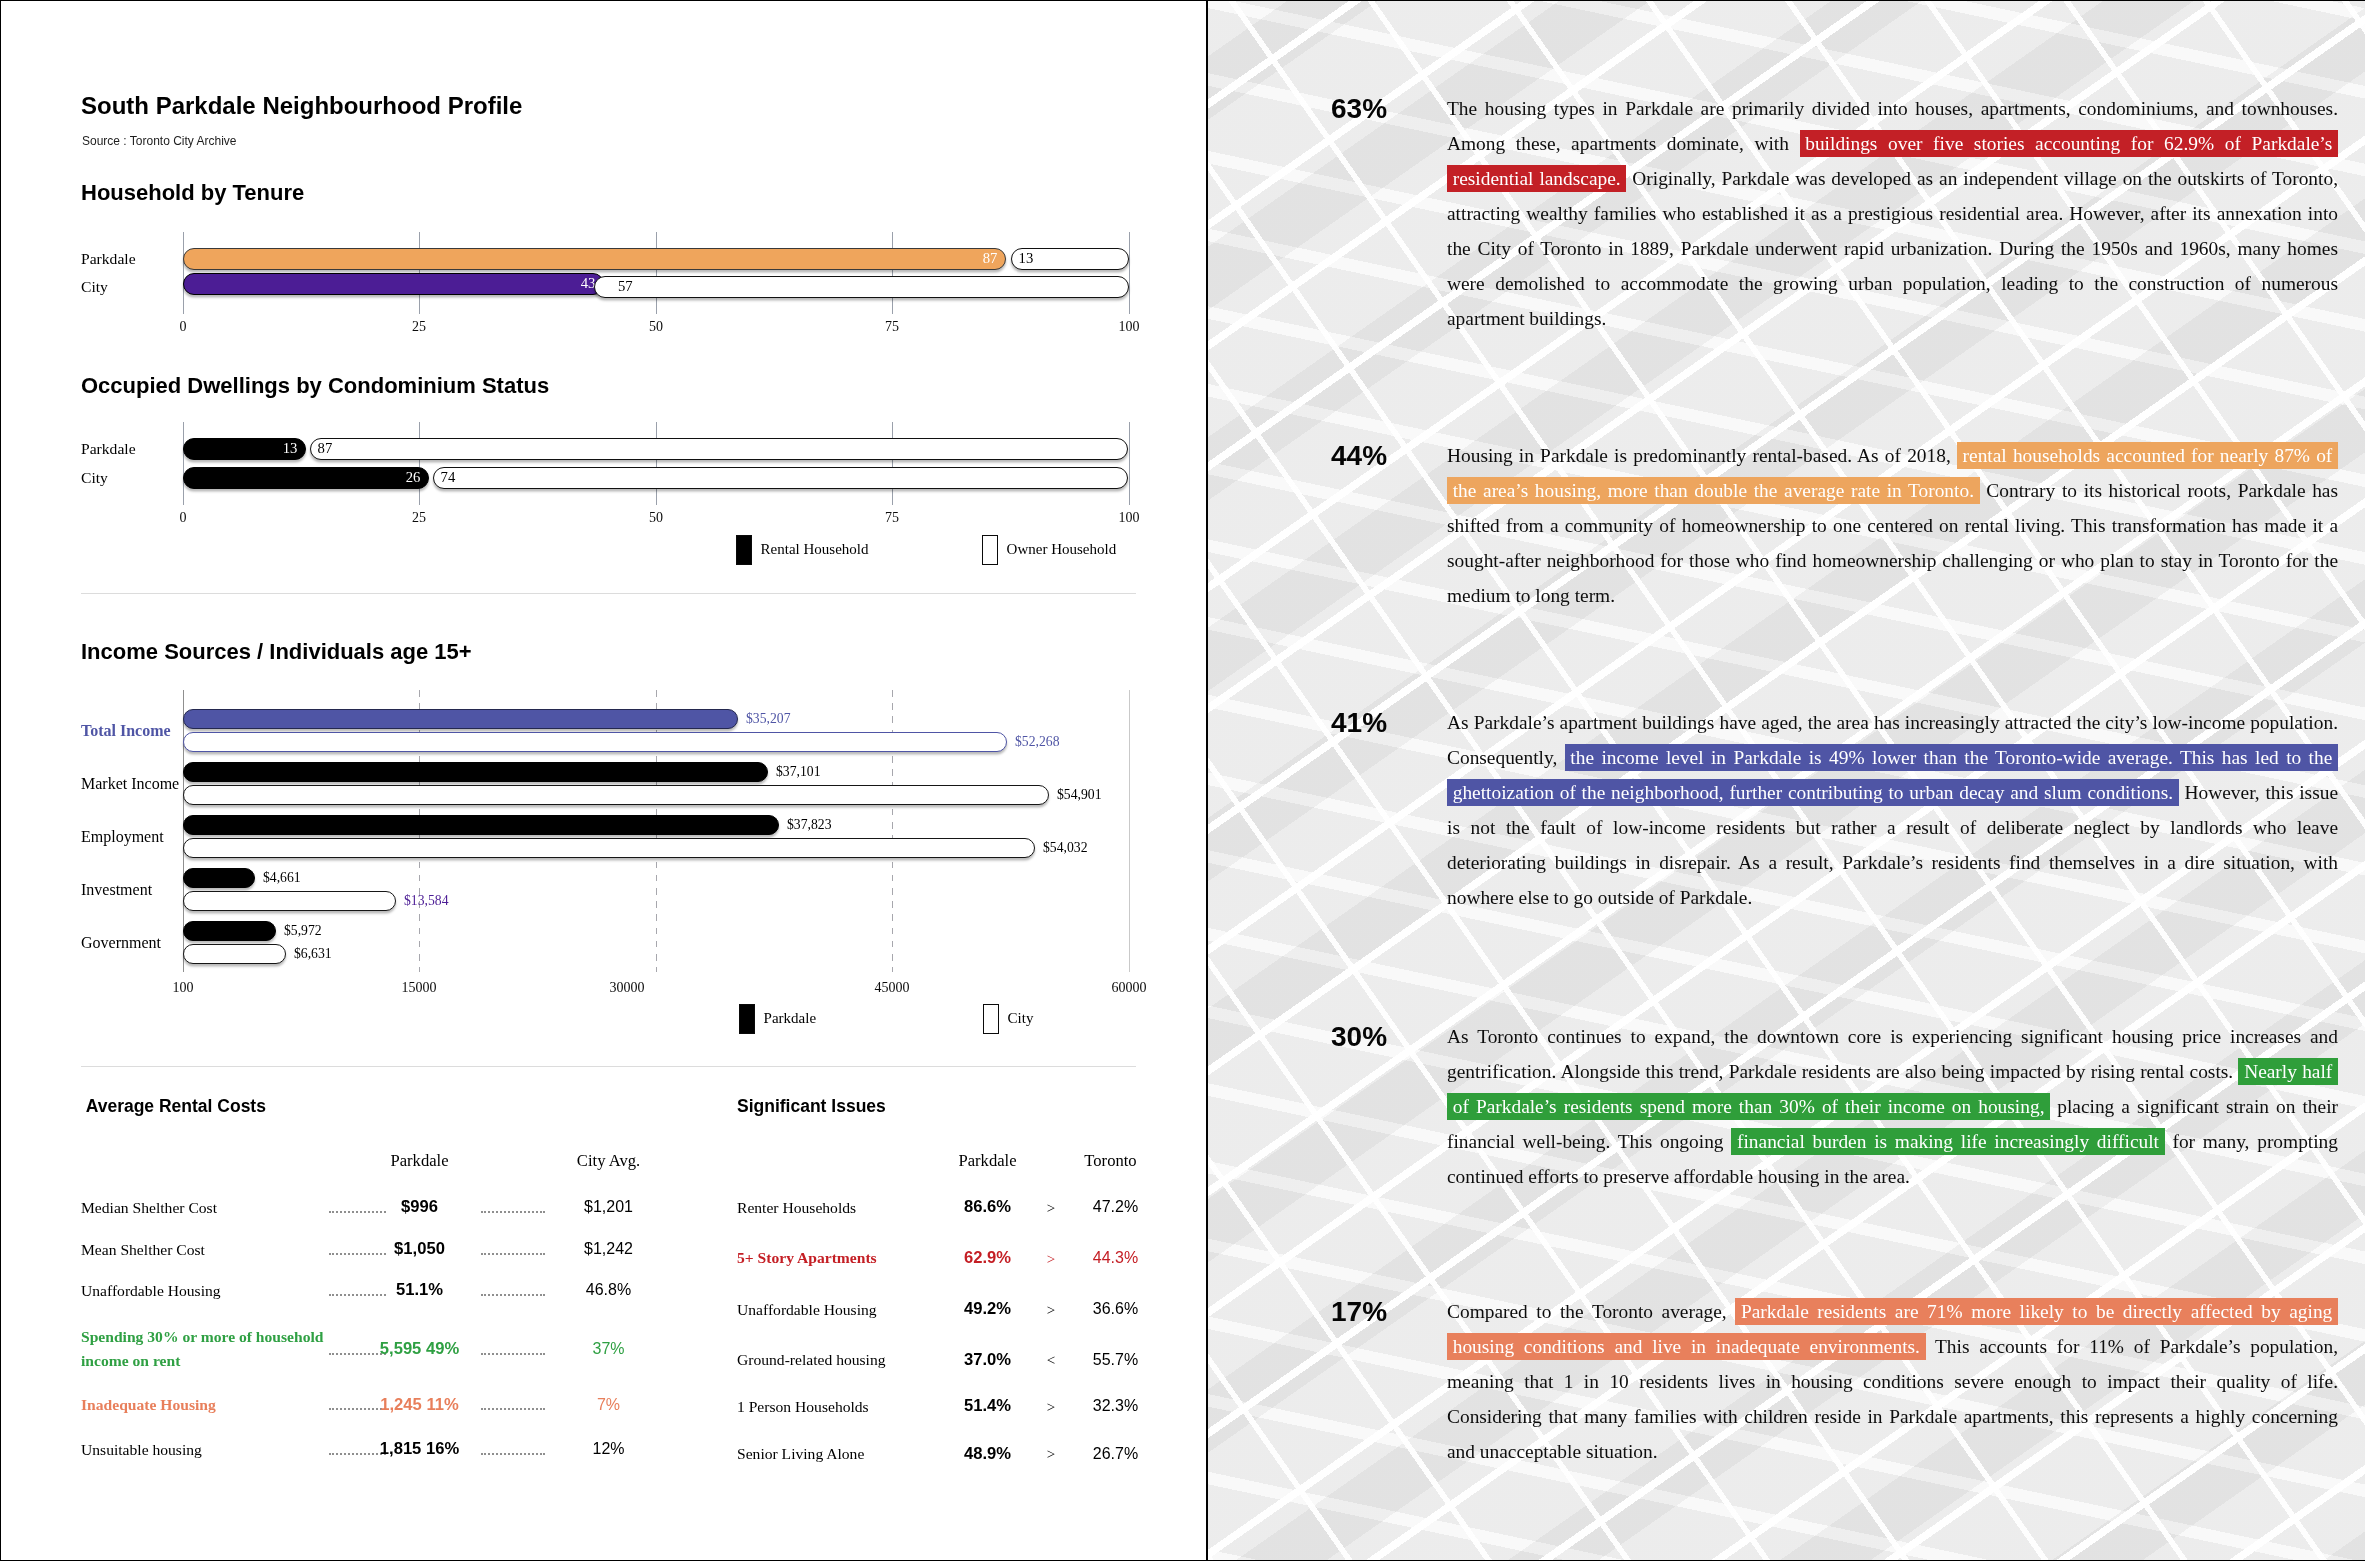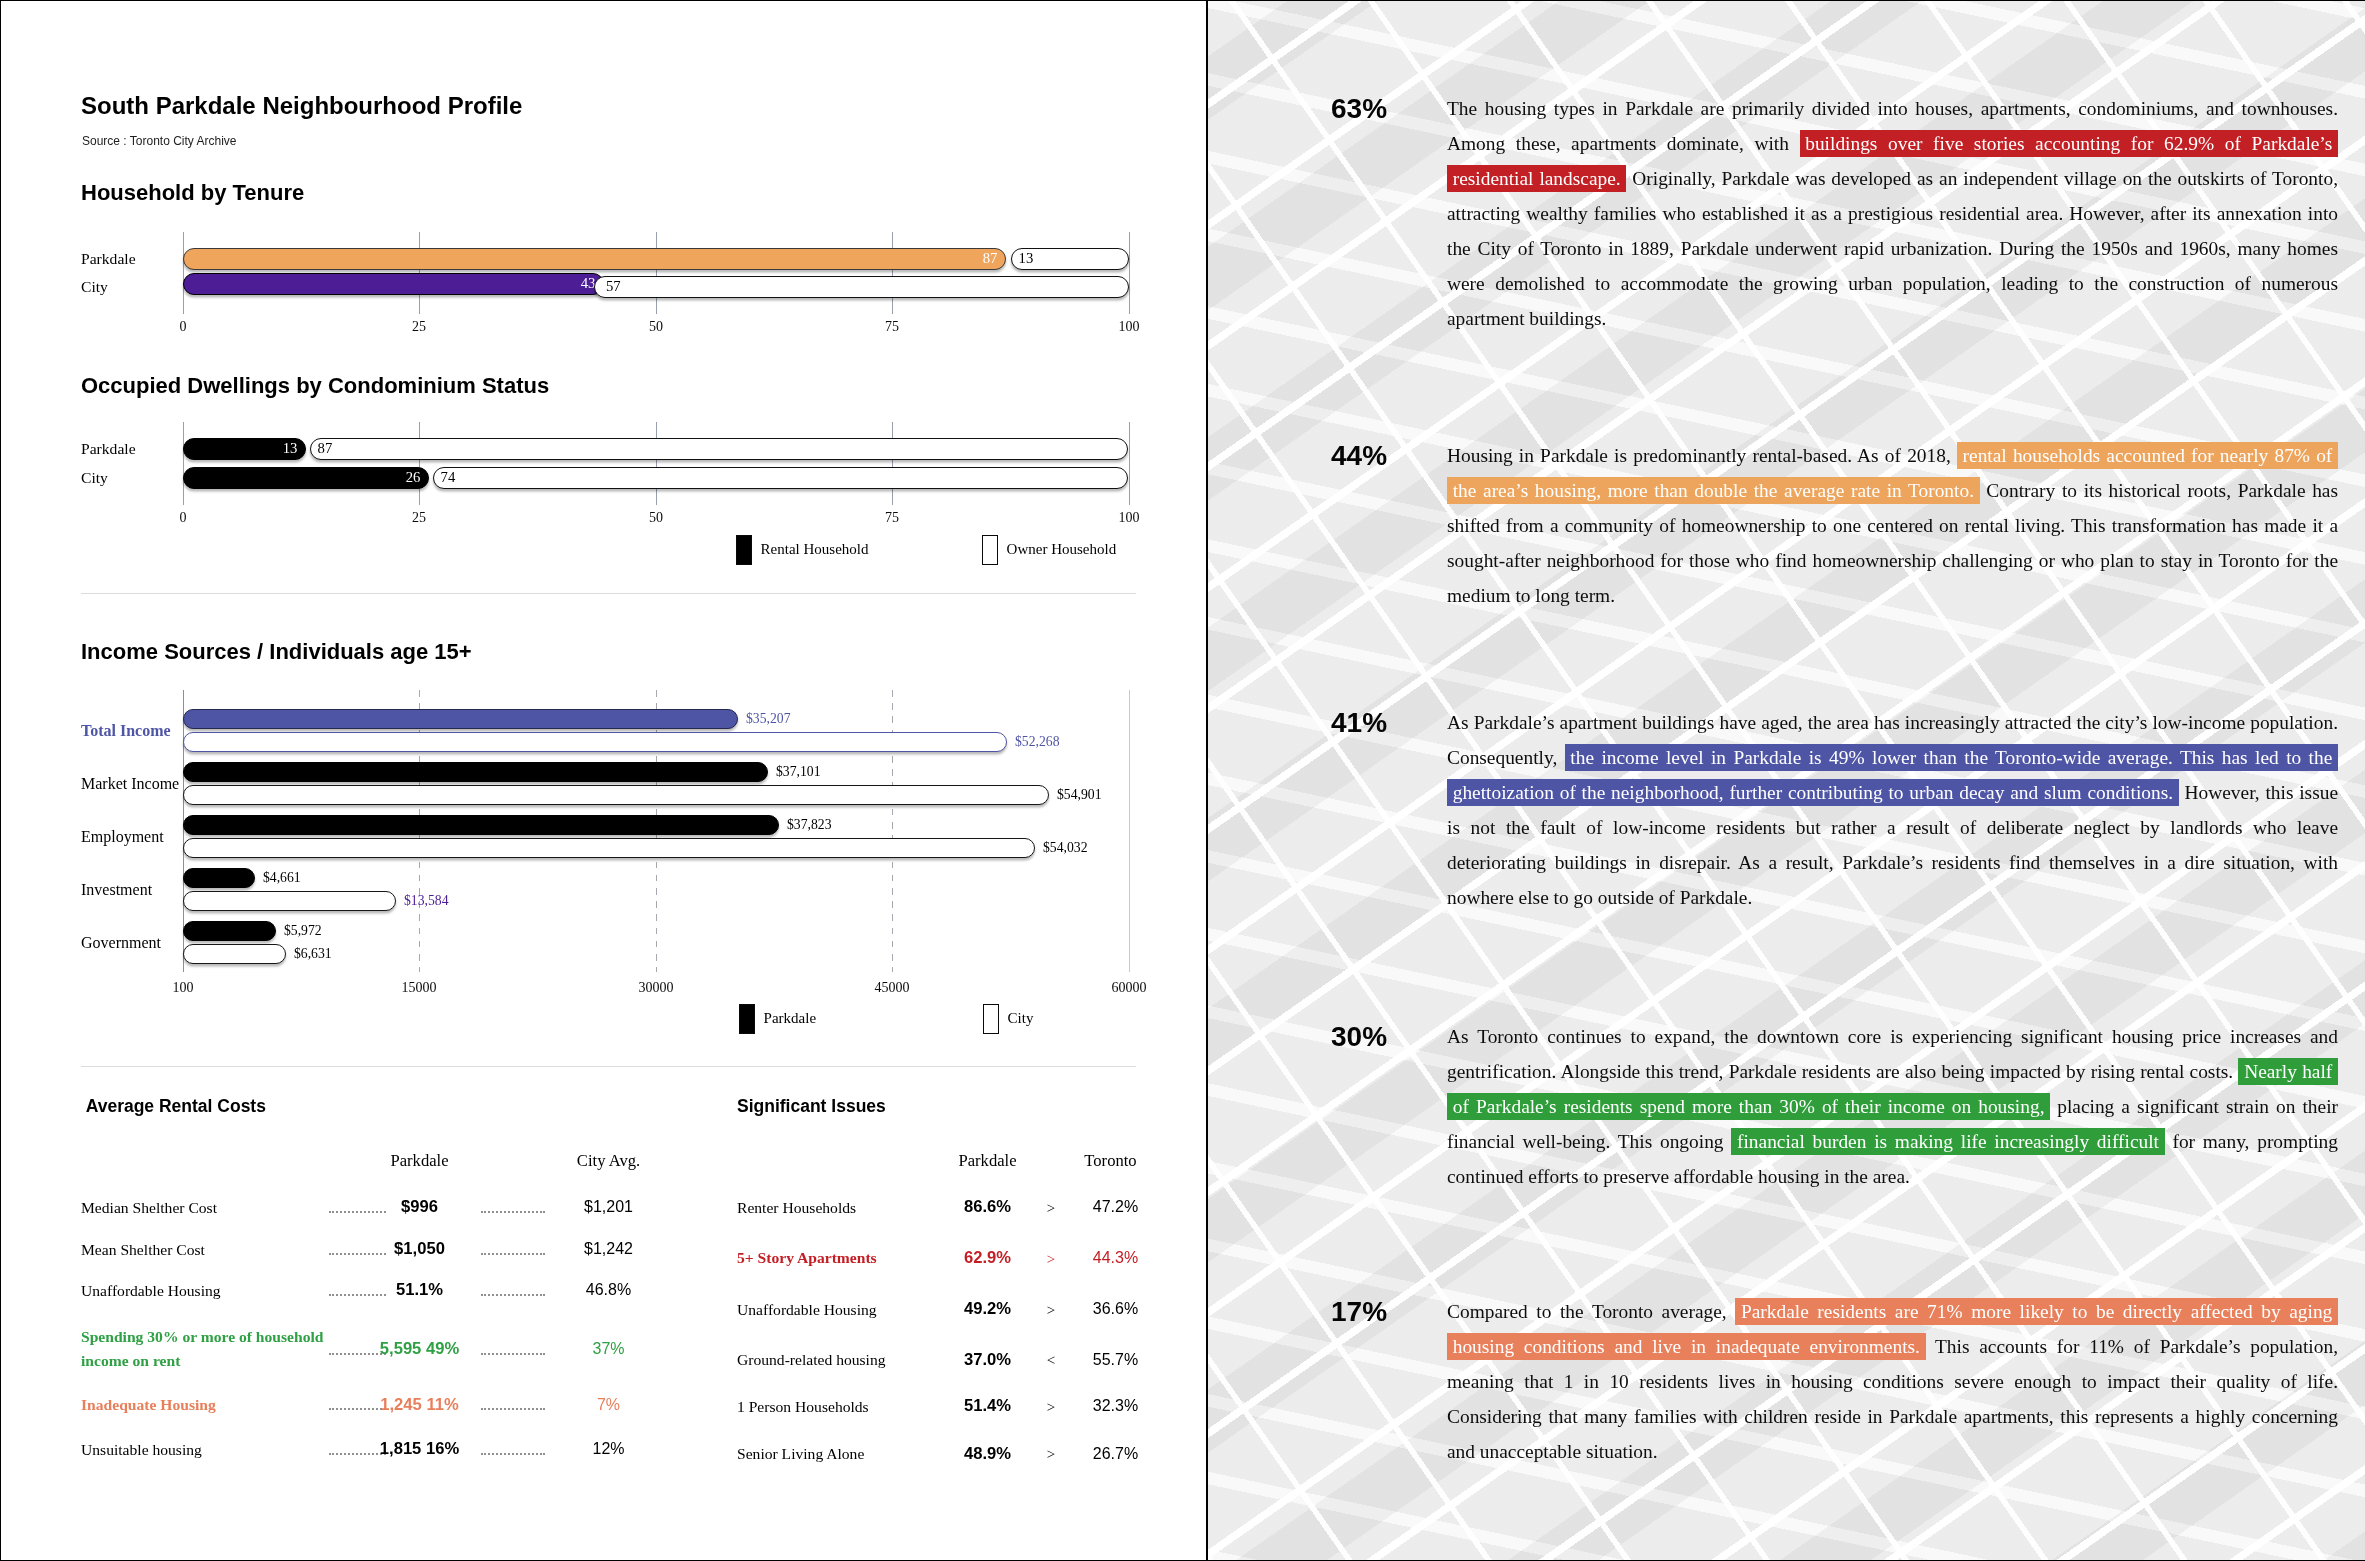--- a/index.html
+++ b/index.html
@@ -84,21 +84,21 @@
           <div style="color: rgb(255, 255, 255); text-align: right; padding-right: 7.6px; font-size: 14.7px; line-height: 19px;">87</div>
         </div>
         <div class="bar" style="left: 930px; top: 20px; width: 118px; height: 22px; background: rgb(255, 255, 255); border: 1.4px solid rgb(17, 17, 17);">
           <div style="color: rgb(0, 0, 0); text-align: left; padding-left: 6.6px; font-size: 14.7px; line-height: 19px;">13</div>
         </div>
         <div class="rowlabel serif" style="top: 48px; line-height: 22px;">City</div>
         <div class="bar" style="left: 102px; top: 45px; width: 421px; height: 22px; background: #4c1d95; border: 1.4px solid rgb(0, 0, 0);">
           <div style="color: rgb(255, 255, 255); text-align: right; padding-right: 7.6px; font-size: 14.7px; line-height: 19px;">43</div>
         </div>
         <div class="bar" style="left: 513px; top: 48px; width: 535px; height: 22px; background: rgb(255, 255, 255); border: 1.4px solid rgb(17, 17, 17);">
-          <div style="color: rgb(0, 0, 0); text-align: left; padding-left: 11px; font-size: 14.7px; line-height: 19px;">57</div>
+          <div style="color: rgb(0, 0, 0); text-align: left; padding-left: 23px; font-size: 14.7px; line-height: 19px;">57</div>
         </div>
       </div>
 
     <div class="h2" style="left:80px;top:372px;">Occupied Dwellings by Condominium Status</div>
     <div class="chart" id="condo-chart" style="top:416px;height:161px;">
       <div class="legend-item" style="left:655px;top:118px;">
         <span class="legend-sq" style="background:#000;"></span>
         <span class="legend-txt">Rental Household</span>
       </div>
       <div class="legend-item" style="left:901px;top:118px;">
@@ -141,21 +141,21 @@
       </div>
       <div class="legend-item" style="left:902px;top:326px;">
         <span class="legend-sq" style="background:#fff;"></span>
         <span class="legend-txt">City</span>
       </div>
     <div class="gl" style="left: 102px; top: 12px; height: 282px; background: rgb(143, 143, 143);"></div>
         <div class="tick serif" style="left: 102px; top: 302px;">100</div>
         <div class="gl dash" style="left: 338px; top: 12px; height: 282px;"></div>
         <div class="tick serif" style="left: 338px; top: 302px;">15000</div>
         <div class="gl dash" style="left: 575px; top: 12px; height: 282px;"></div>
-        <div class="tick serif" style="left: 575px; top: 302px;">30000</div>
+        <div class="tick serif" style="left: 546px; top: 302px;">30000</div>
         <div class="gl dash" style="left: 811px; top: 12px; height: 282px;"></div>
         <div class="tick serif" style="left: 811px; top: 302px;">45000</div>
         <div class="gl" style="left: 1048px; top: 12px; height: 282px; background: rgb(201, 201, 201);"></div>
         <div class="tick serif" style="left: 1048px; top: 302px;">60000</div>
         <div class="rowlabel serif" style="top: 29px; height: 47px; line-height: 47px; width: 102px; font-size: 16px; white-space: nowrap; color: rgb(79, 85, 165); font-weight: bold;">Total Income</div>
         <div class="bar" style="left: 102px; top: 31px; width: 555px; height: 20px; background: rgb(79, 85, 165); border: 1.4px solid rgb(36, 40, 79); border-radius: 11.4px;"></div>
         <div class="serif" style="position: absolute; left: 665px; top: 31px; line-height: 20px; font-size: 13.7px; color: rgb(79, 85, 165);">$35,207</div>
         <div class="bar" style="left: 102px; top: 54px; width: 824px; height: 20px; background: rgb(255, 255, 255); border: 1.4px solid rgb(79, 85, 165); border-radius: 11.4px;"></div>
         <div class="serif" style="position: absolute; left: 934px; top: 54px; line-height: 20px; font-size: 13.7px; color: rgb(79, 85, 165);">$52,268</div>
         <div class="rowlabel serif" style="top: 82px; height: 47px; line-height: 47px; width: 102px; font-size: 16px; white-space: nowrap; color: rgb(0, 0, 0); font-weight: normal;">Market Income</div>

